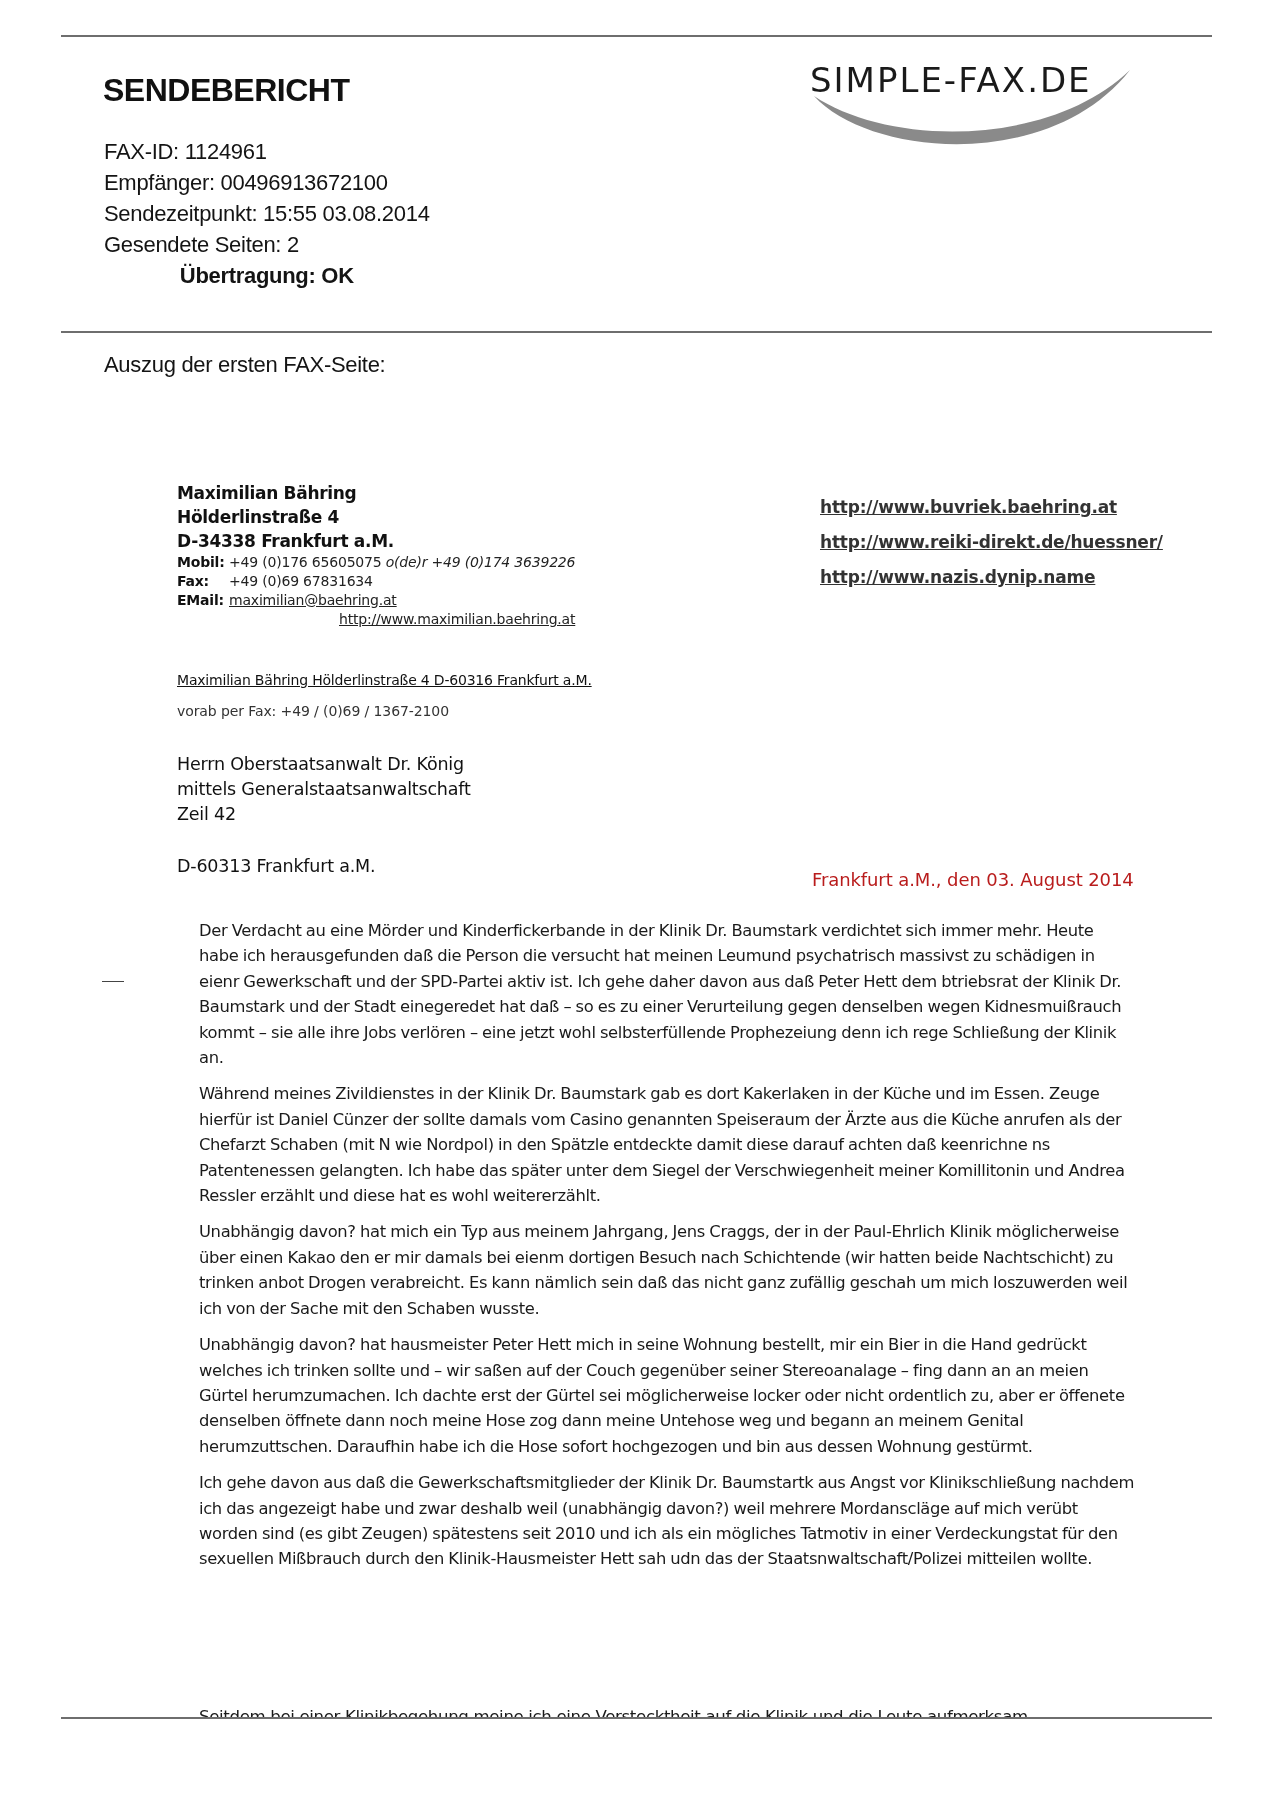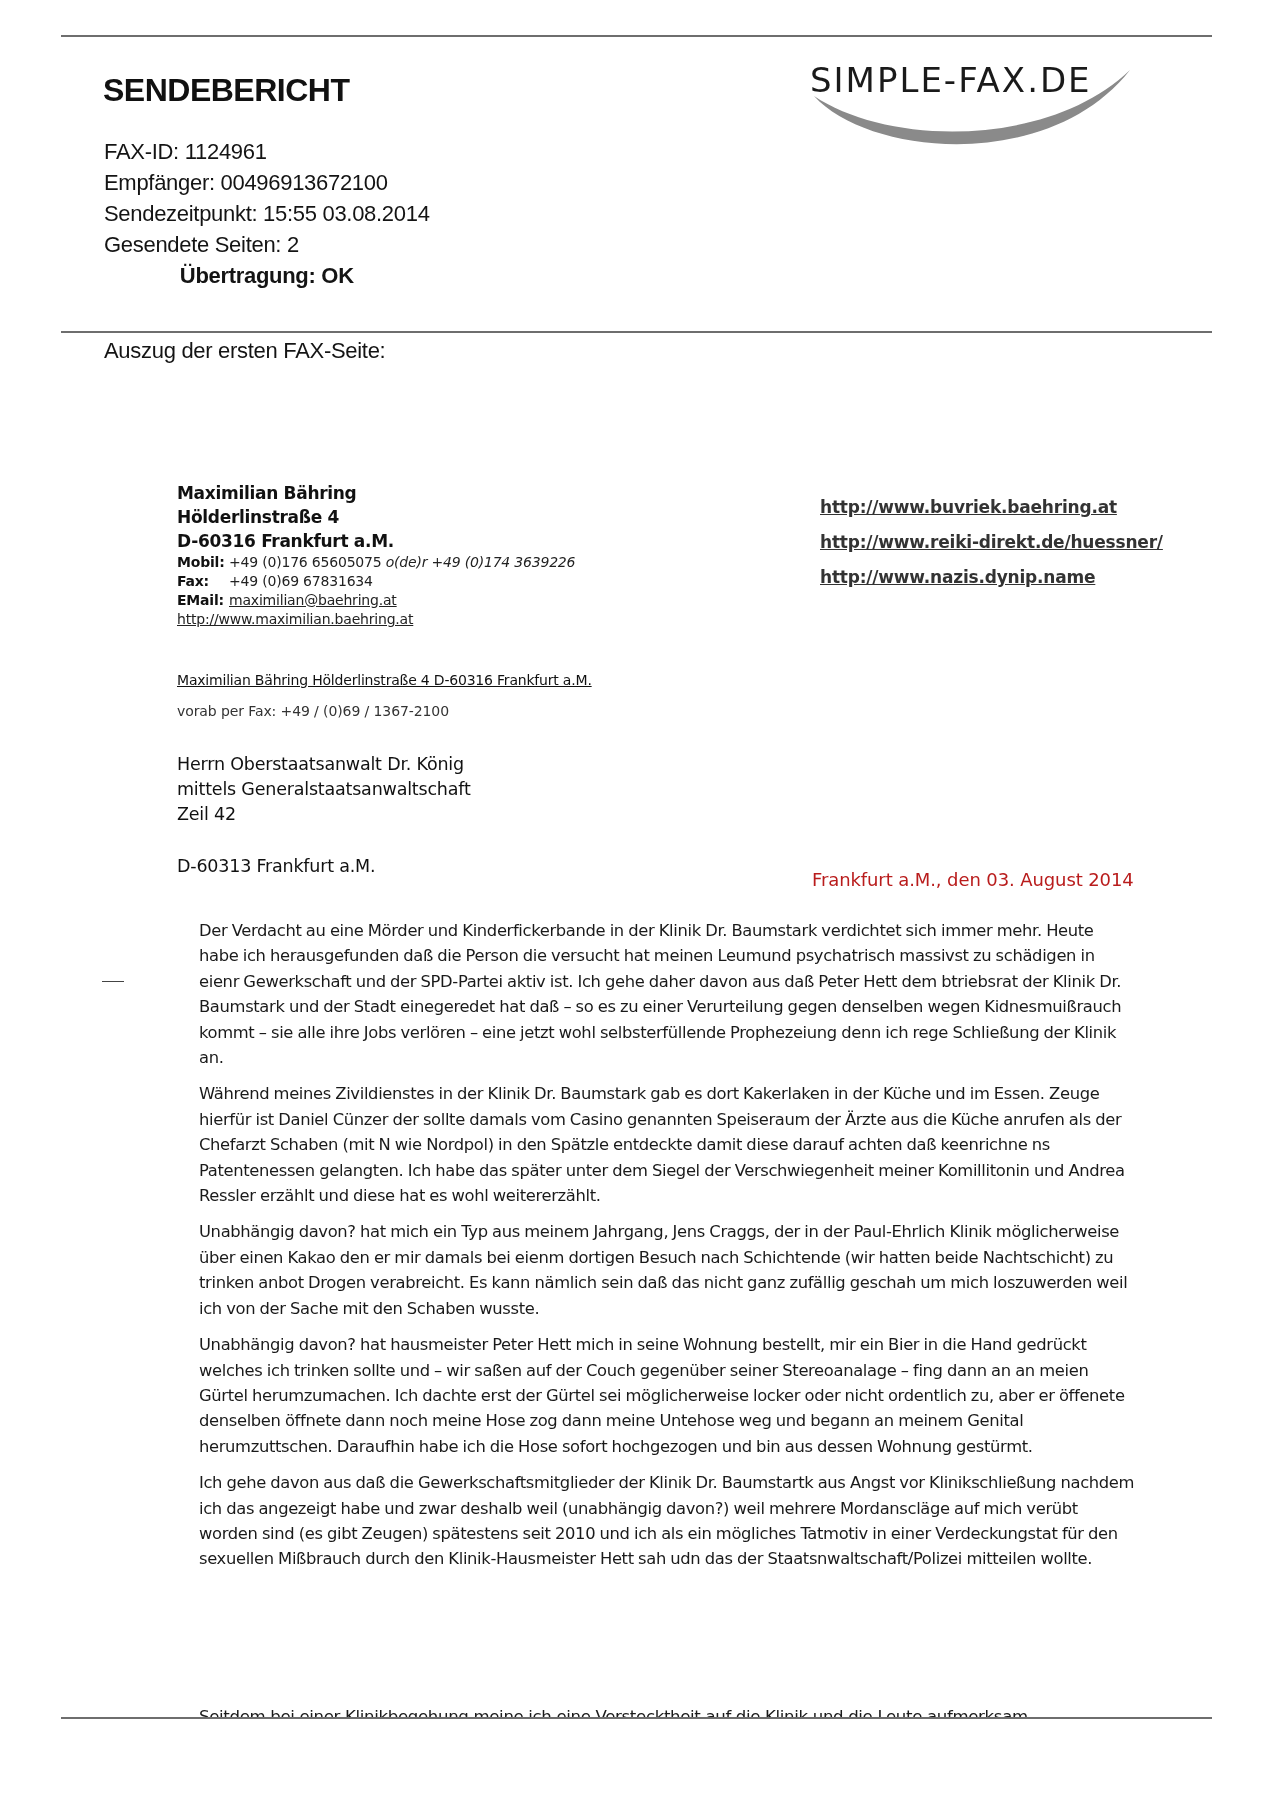--- a/index.html
+++ b/index.html
@@ -8,29 +8,29 @@
   .lato { font-family:"Liberation Sans", sans-serif; }
   .futura { font-family:"DejaVu Sans", sans-serif; }
 
   #report-title { position:absolute; left:103px; top:72px; font-size:32px; font-weight:bold; letter-spacing:-0.5px; }
   #report-meta { position:absolute; left:104px; top:136px; font-size:22px; line-height:31px; color:#141414; letter-spacing:-0.3px; }
   #report-meta .ok { font-weight:bold;text-align:center; }
 
   #logo { position:absolute; left:800px; top:52px; width:420px; height:110px; }
   #logo-text { position:absolute; left:10px; top:8px; font-family:"DejaVu Sans", sans-serif; font-size:34px; letter-spacing:2px; color:#1a1a1a; font-weight:normal; }
 
-  #excerpt-label { position:absolute; left:104px; top:338px; font-size:22px; color:#141414; letter-spacing:-0.3px; }
+  #excerpt-label { position:absolute; left:104px; top:352px; font-size:22px; color:#141414; letter-spacing:-0.3px; }
 
   
   #sender { position:absolute; left:177px; top:481px; }
   #sender .big { font-size:17px; font-weight:bold; line-height:24px; letter-spacing:-0.3px; }
   #sender .small { font-size:14px; line-height:19px; color:#222; letter-spacing:-0.2px; }
   #sender .small b { color:#111; }
   #sender .lbl { display:inline-block; width:52px; }
-  #sender u, .link { text-decoration:underline; }
+  #sender u, .link { text-decoration:underline;text-align:right; }
   #sender .it { font-style:italic; }
 
   #links { position:absolute; left:820px; top:490px; }
   #links div { font-size:17px; font-weight:bold; line-height:35px; color:#333; text-decoration:underline; letter-spacing:-0.2px; }
 
   #return-addr { position:absolute; left:177px; top:672px; font-size:14px; color:#111; text-decoration:underline; letter-spacing:-0.2px; }
   #vorab { position:absolute; left:177px; top:703px; font-size:14px; color:#333; letter-spacing:-0.1px; }
   #recipient { position:absolute; left:177px; top:752px; font-size:17.5px; line-height:25px; color:#111; letter-spacing:-0.2px; }
   #recipient-city { position:absolute; left:177px; top:856px; font-size:17.5px; color:#111; letter-spacing:-0.2px; }
   #date-line { position:absolute; left:812px; top:869px; font-size:18px; color:#b91c1c; letter-spacing:-0.1px; }
@@ -65,21 +65,21 @@
   <div class="ok">Übertragung: OK</div>
 </div>
 
 <div class="rule" style="top:331px;"></div>
 
 <div id="excerpt-label" class="lato">Auszug der ersten FAX-Seite:</div>
 
 <div id="sender" class="futura">
   <div class="big">Maximilian Bähring</div>
   <div class="big">Hölderlinstraße 4</div>
-  <div class="big">D-60316 Frankfurt a.M.</div>
+  <div class="big">D-34338 Frankfurt a.M.</div>
   <div class="small">
     <b class="lbl">Mobil:</b><span>+49 (0)176 65605075</span>
     <span class="it">o(de)r +49 (0)174 3639226</span>
   </div>
   <div class="small">
     <b class="lbl">Fax:</b><span>+49 (0)69 67831634</span>
   </div>
   <div class="small">
     <b class="lbl">EMail:</b><span class="link">maximilian@baehring.at</span>
   </div>

